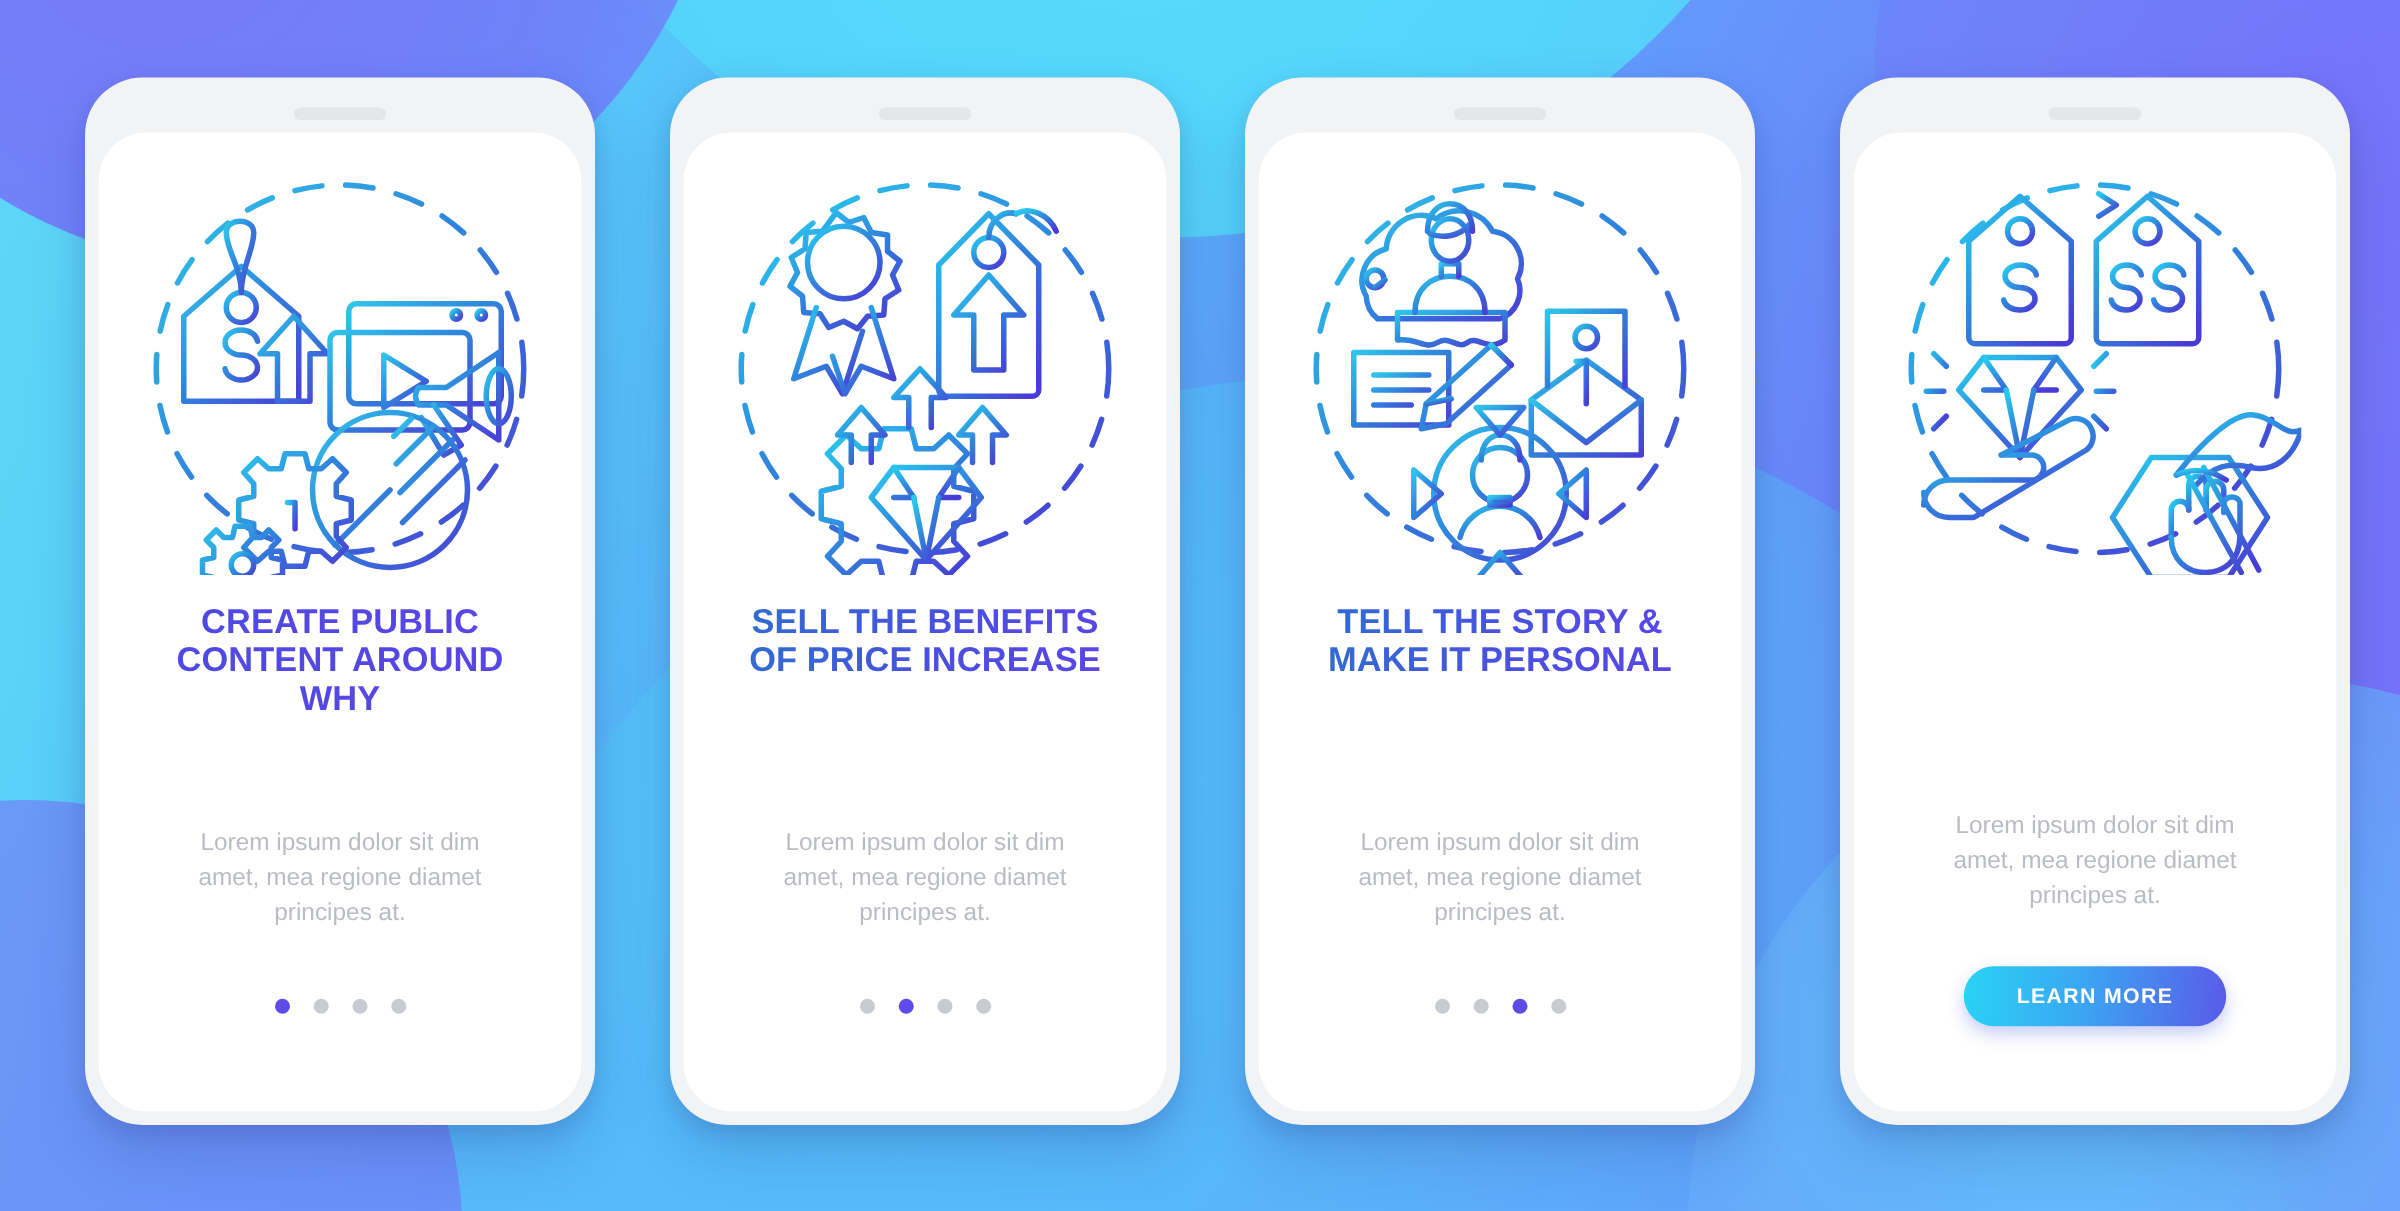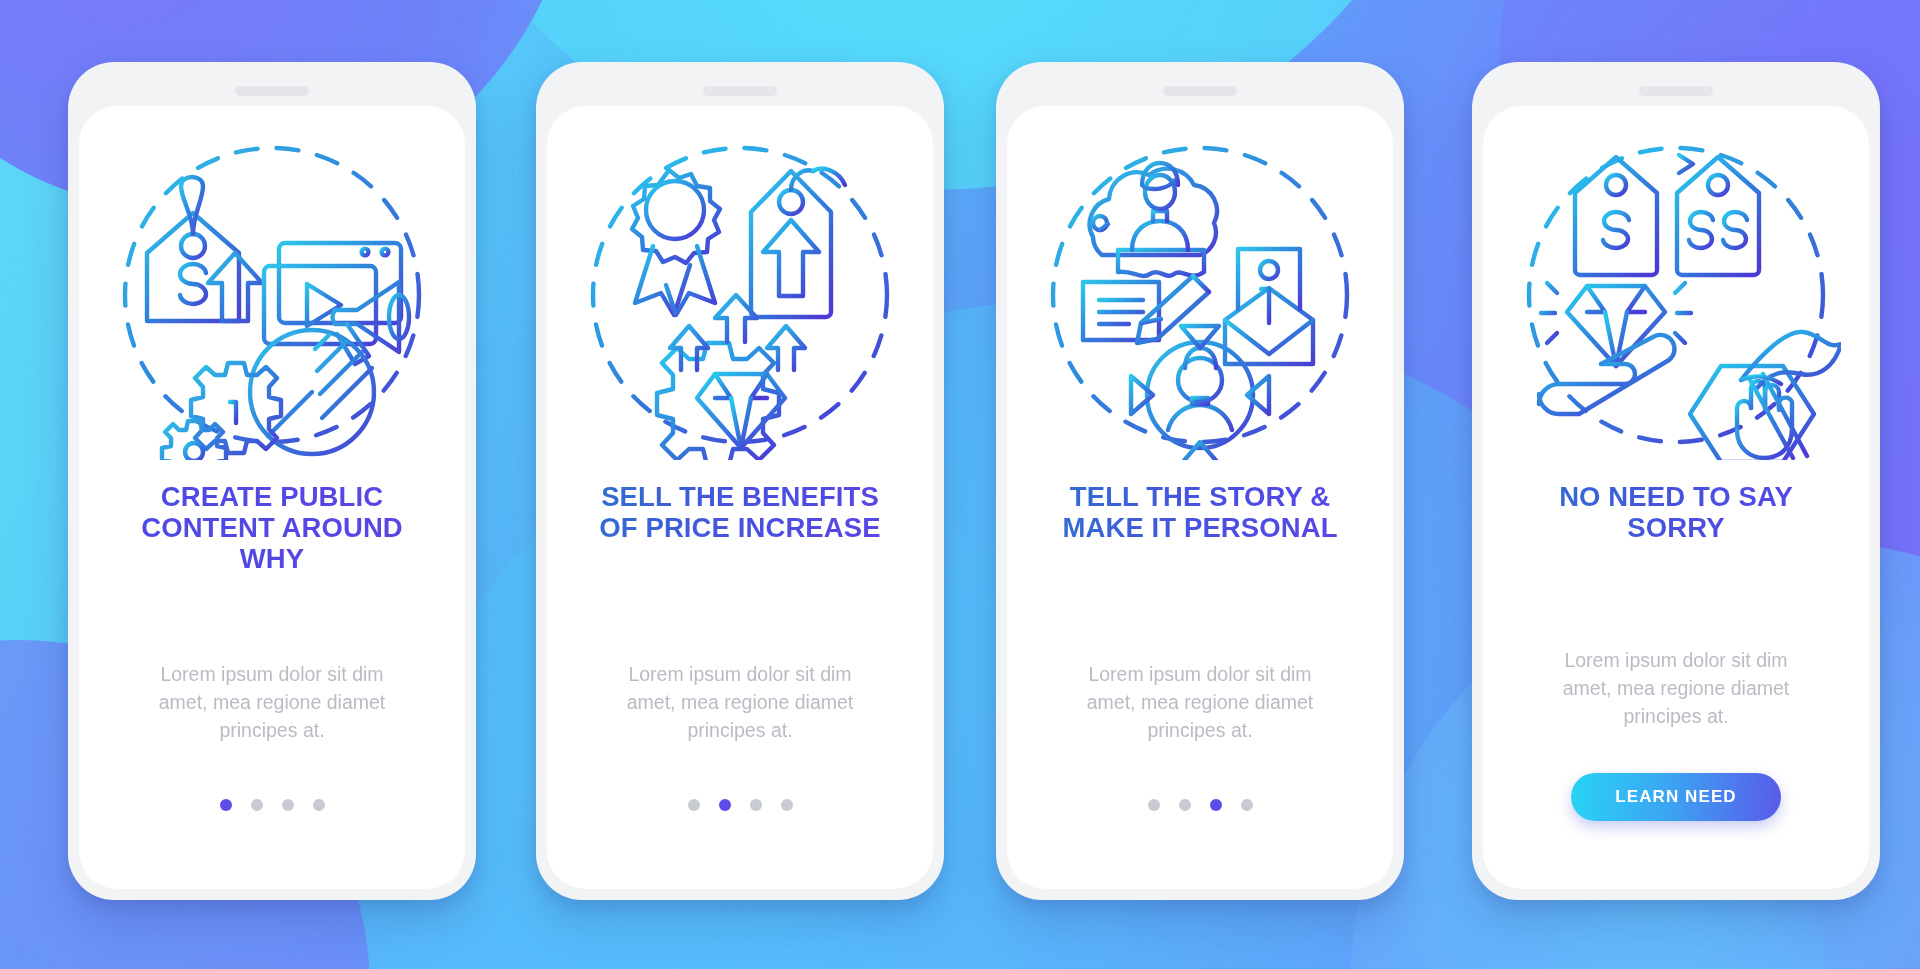--- a/index.html
+++ b/index.html
@@ -336,20 +336,19 @@
           <path d="M240 278 v-20 a7 7 0 0 1 14 0 v20"></path>
           <path d="M254 278 v-16 a7 7 0 0 1 14 0 v16"></path>
           <path d="M268 280 v-8 a7 7 0 0 1 13 0 v26 c0 22 -14 30 -28 30 c-14 0 -27 -10 -27 -28"></path>
 
           <path d="M230 250 c22 -28 46 -50 62 -48 c18 2 24 18 38 12 c-6 22 -22 34 -40 30 c-18 -4 -30 -2 -44 14"></path>
           <path d="M238 248 l44 80 M252 244 l44 82"></path>
           <path d="M230 250 c14 -6 28 -4 40 4"></path>
         </svg>
       </div>
 
-      <div class="title">NO NEED TO SAY SORRY</div>
       <div class="body-text">Lorem ipsum dolor sit dim amet, mea regione diamet principes at.</div>
 
-      <button class="cta">LEARN NEED</button>
+      <button class="cta">LEARN MORE</button>
     </div>
   </div>
 
 </div>
 
 </body></html>

